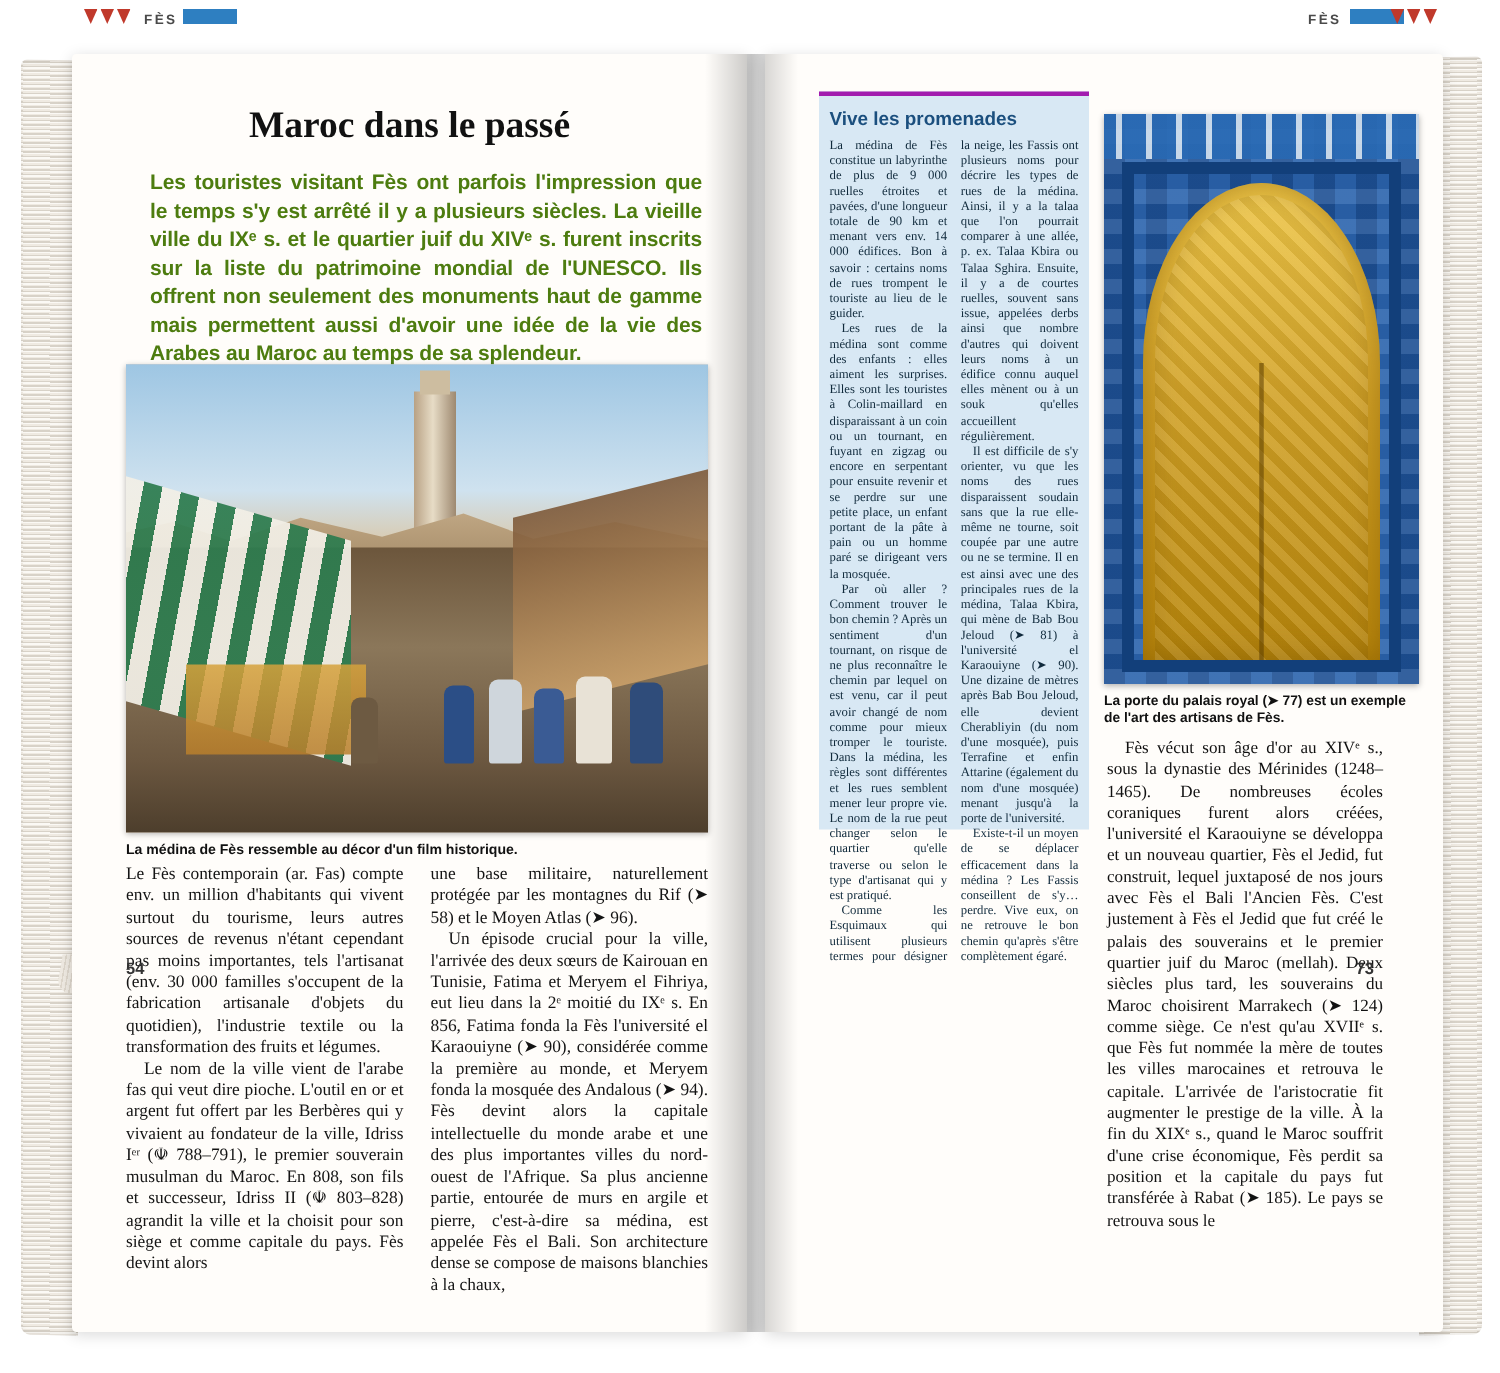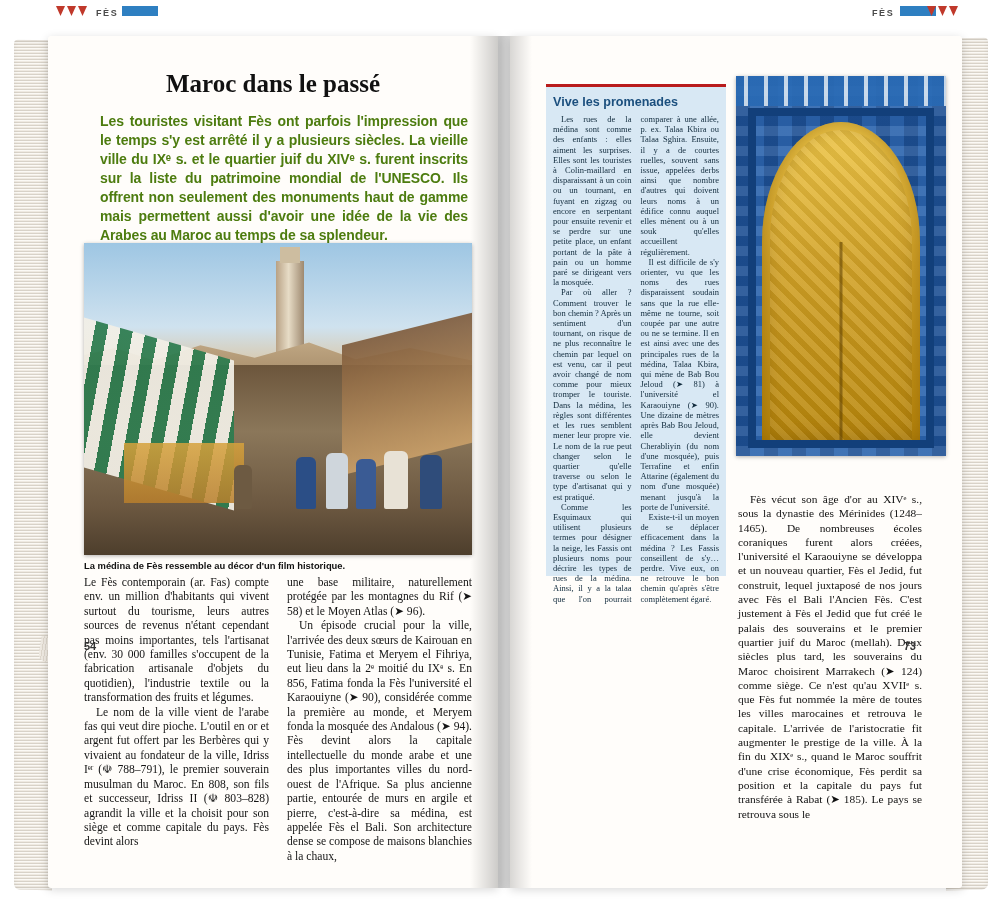--- a/index.html
+++ b/index.html
@@ -228,24 +228,24 @@
     bottom: 26px;
     font-family: "Liberation Sans", sans-serif;
     font-size: 11px;
     color: #333;
     font-weight: 600;
   }
 
   
   .box-promenades {
     position: absolute;
-    left: 546px; top: 84px;
+    left: 546px; top: 61px;
     width: 180px; height: 492px;
     background: #d8e8f4;
-    border-top: 3px solid #b91c1c;
+    border-top: 3px solid #a21caf;
     padding: 6px 7px 8px 7px;
     box-sizing: border-box;
   }
   .box-promenades h2 {
     font-family: "Liberation Sans", sans-serif;
     font-size: 12.6px;
     margin: 2px 0 5px 0;
     color: #1b4f7e;
     font-weight: 700;
   }
@@ -397,35 +397,37 @@
   <div class="blue-bar" style="left:900px; width:36px;"></div>
   <div class="tab-marks" style="right:42px">
     <i></i>
       <i></i>
       <i></i>
   </div>
 
   <div class="box-promenades">
     <h2>Vive les promenades</h2>
     <div class="box-body">
+      <p class="first">La médina de Fès constitue un labyrinthe de plus de 9 000 ruelles étroites et pavées, d'une longueur totale de 90 km et menant vers env. 14 000 édifices. Bon à savoir : certains noms de rues trompent le touriste au lieu de le guider.</p>
       <p>Les rues de la médina sont comme des enfants : elles aiment les surprises. Elles sont les touristes à Colin-maillard en disparaissant à un coin ou un tournant, en fuyant en zigzag ou encore en serpentant pour ensuite revenir et se perdre sur une petite place, un enfant portant de la pâte à pain ou un homme paré se dirigeant vers la mosquée.</p>
       <p>Par où aller ? Comment trouver le bon chemin ? Après un sentiment d'un tournant, on risque de ne plus reconnaître le chemin par lequel on est venu, car il peut avoir changé de nom comme pour mieux tromper le touriste. Dans la médina, les règles sont différentes et les rues semblent mener leur propre vie. Le nom de la rue peut changer selon le quartier qu'elle traverse ou selon le type d'artisanat qui y est pratiqué.</p>
       <p>Comme les Esquimaux qui utilisent plusieurs termes pour désigner la neige, les Fassis ont plusieurs noms pour décrire les types de rues de la médina. Ainsi, il y a la talaa que l'on pourrait comparer à une allée, p. ex. Talaa Kbira ou Talaa Sghira. Ensuite, il y a de courtes ruelles, souvent sans issue, appelées derbs ainsi que nombre d'autres qui doivent leurs noms à un édifice connu auquel elles mènent ou à un souk qu'elles accueillent régulièrement.</p>
       <p>Il est difficile de s'y orienter, vu que les noms des rues disparaissent soudain sans que la rue elle-même ne tourne, soit coupée par une autre ou ne se termine. Il en est ainsi avec une des principales rues de la médina, Talaa Kbira, qui mène de Bab Bou Jeloud (➤ 81) à l'université el Karaouiyne (➤ 90). Une dizaine de mètres après Bab Bou Jeloud, elle devient Cherabliyin (du nom d'une mosquée), puis Terrafine et enfin Attarine (également du nom d'une mosquée) menant jusqu'à la porte de l'université.</p>
       <p>Existe-t-il un moyen de se déplacer efficacement dans la médina ? Les Fassis conseillent de s'y… perdre. Vive eux, on ne retrouve le bon chemin qu'après s'être complètement égaré.</p>
     </div>
   </div>
 
   <div class="photo-door">
     <div class="tilework"></div>
     <div class="topband"></div>
     <div class="arch"></div>
     <div class="frame"></div>
   </div>
 
+  <div class="cap-door">La porte du palais royal (➤ 77) est un exemple de l'art des artisans de Fès.</div>
 
 
   <div class="rp-col-right">
 
     <p>Fès vécut son âge d'or au XIVᵉ s., sous la dynastie des Mérinides (1248–1465). De nombreuses écoles coraniques furent alors créées, l'université el Karaouiyne se développa et un nouveau quartier, Fès el Jedid, fut construit, lequel juxtaposé de nos jours avec Fès el Bali l'Ancien Fès. C'est justement à Fès el Jedid que fut créé le palais des souverains et le premier quartier juif du Maroc (mellah). Deux siècles plus tard, les souverains du Maroc choisirent Marrakech (➤ 124) comme siège. Ce n'est qu'au XVIIᵉ s. que Fès fut nommée la mère de toutes les villes marocaines et retrouva le capitale. L'arrivée de l'aristocratie fit augmenter le prestige de la ville. À la fin du XIXᵉ s., quand le Maroc souffrit d'une crise économique, Fès perdit sa position et la capitale du pays fut transférée à Rabat (➤ 185). Le pays se retrouva sous le</p>
   </div>
 
   <div class="folio" style="right:84px;">73</div>
 
 </div>

